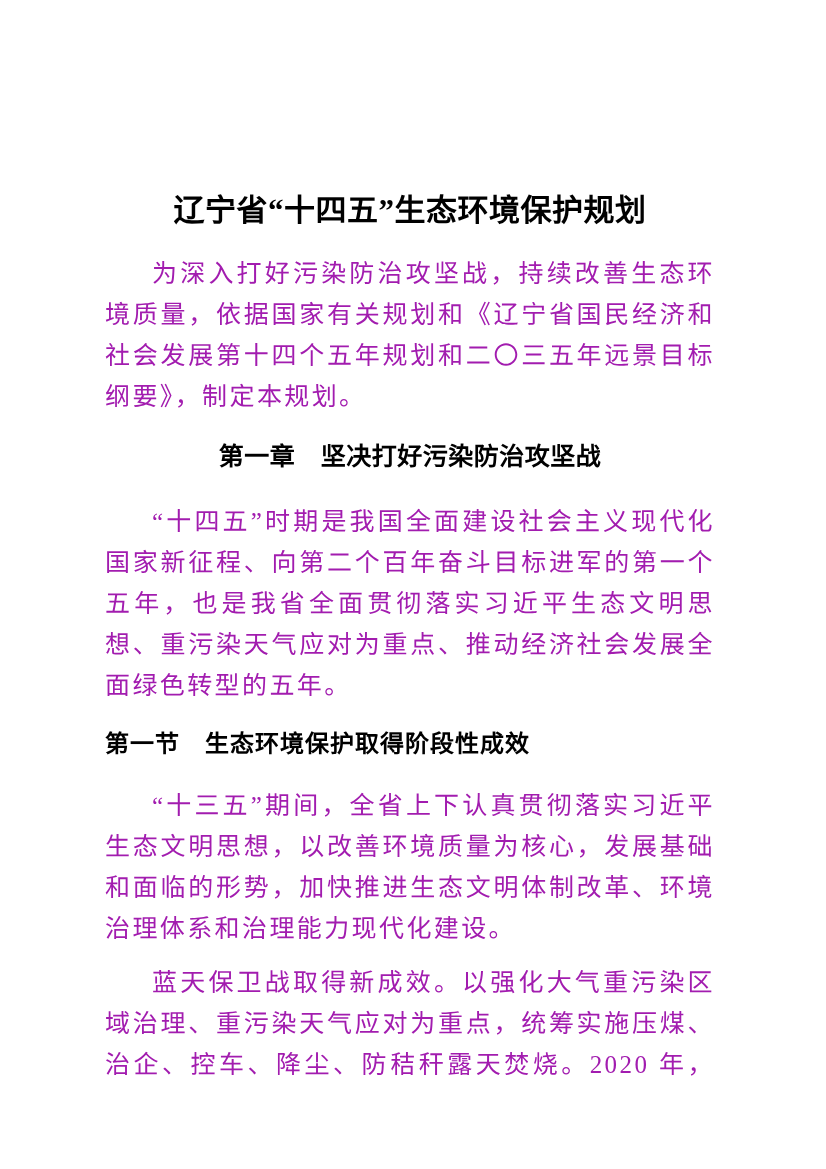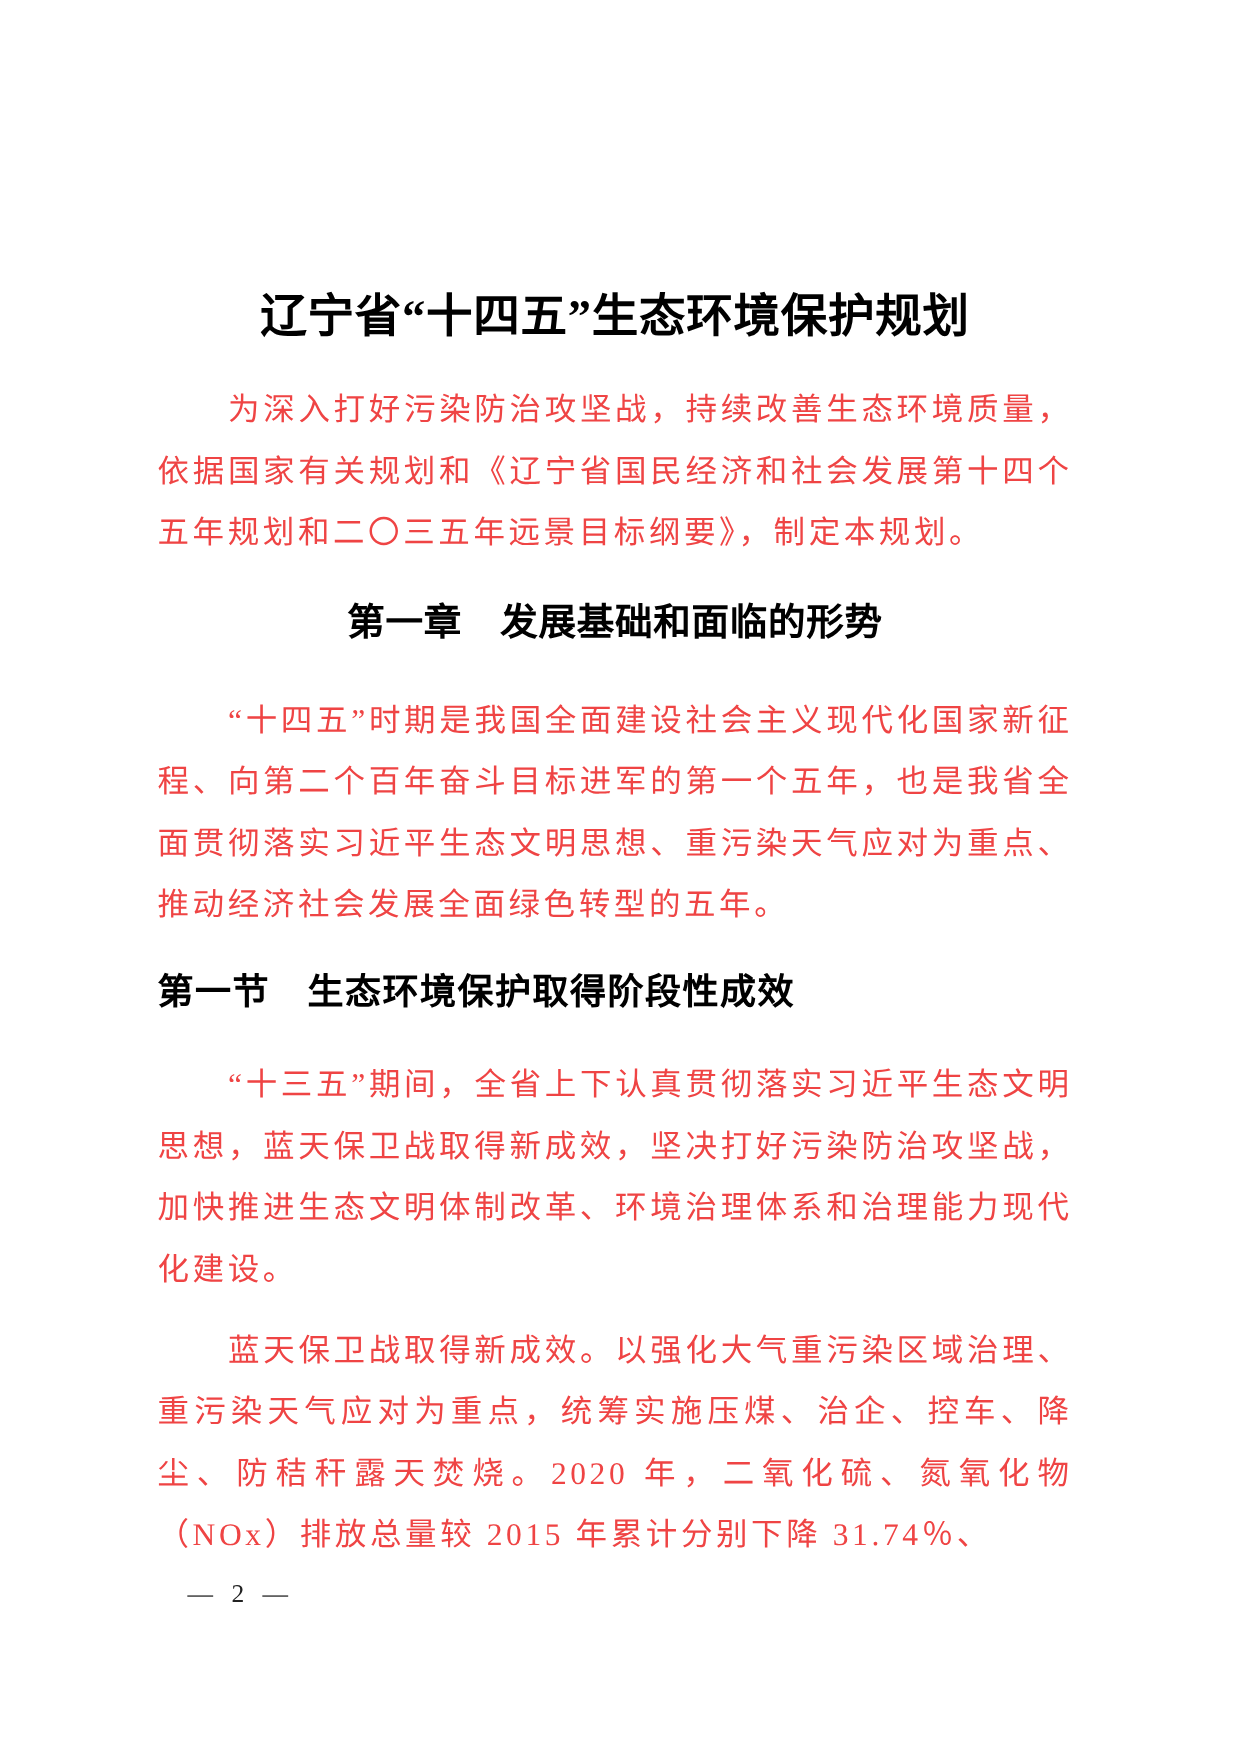--- a/index.html
+++ b/index.html
@@ -22,26 +22,26 @@
     margin: 0;
     font-size: 31px;
     font-weight: bold;
     line-height: 45px;
     text-align: center;
     letter-spacing: 0.5px;
     white-space: nowrap;
   }
   .body-para {
     margin: 0;
-    font-size: 21px;
+    font-size: 25px;
     line-height: 41px;
     letter-spacing: 2.4px;
     text-align: justify;
     text-indent: 47px;
-    color: #ef4444;
+    color: #a21caf;
   }
   .para-intro   { margin-top: 20px; }
   .para-chapter { margin-top: 24px; }
   .para-sec1    { margin-top: 21px; }
   .para-sec2    { margin-top: 13px; }
   .chapter-heading {
     margin: 19px 0 0 0;
     font-size: 25px;
     font-weight: 600;
     line-height: 41px;
@@ -69,25 +69,25 @@
 </style>
 </head>
 <body>
 
 <div class="page">
 
   <h1 class="doc-title">辽宁省“十四五”生态环境保护规划</h1>
 
   <p class="body-para para-intro">为深入打好污染防治攻坚战，持续改善生态环境质量，依据国家有关规划和《辽宁省国民经济和社会发展第十四个五年规划和二〇三五年远景目标纲要》，制定本规划。</p>
 
-  <h2 class="chapter-heading">第一章　发展基础和面临的形势</h2>
+  <h2 class="chapter-heading">第一章　坚决打好污染防治攻坚战</h2>
 
   <p class="body-para para-chapter">“十四五”时期是我国全面建设社会主义现代化国家新征程、向第二个百年奋斗目标进军的第一个五年，也是我省全面贯彻落实习近平生态文明思想、重污染天气应对为重点、推动经济社会发展全面绿色转型的五年。</p>
 
   <h3 class="section-heading">第一节　生态环境保护取得阶段性成效</h3>
 
-  <p class="body-para para-sec1">“十三五”期间，全省上下认真贯彻落实习近平生态文明思想，蓝天保卫战取得新成效，坚决打好污染防治攻坚战，加快推进生态文明体制改革、环境治理体系和治理能力现代化建设。</p>
+  <p class="body-para para-sec1">“十三五”期间，全省上下认真贯彻落实习近平生态文明思想，以改善环境质量为核心，发展基础和面临的形势，加快推进生态文明体制改革、环境治理体系和治理能力现代化建设。</p>
 
   <p class="body-para para-sec2">蓝天保卫战取得新成效。以强化大气重污染区域治理、重污染天气应对为重点，统筹实施压煤、治企、控车、降尘、防秸秆露天焚烧。2020 年，二氧化硫、氮氧化物（NOx）排放总量较 2015 年累计分别下降 31.74％、</p>
 
   <div class="page-number">— 2 —</div>
 
 </div>
 
 </body></html>

